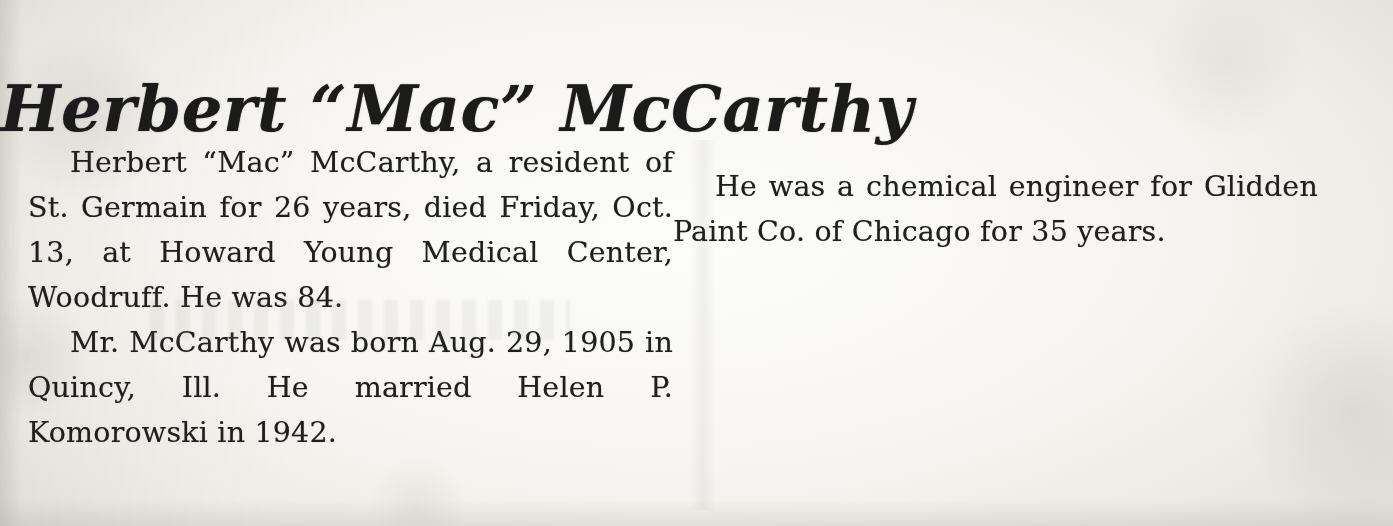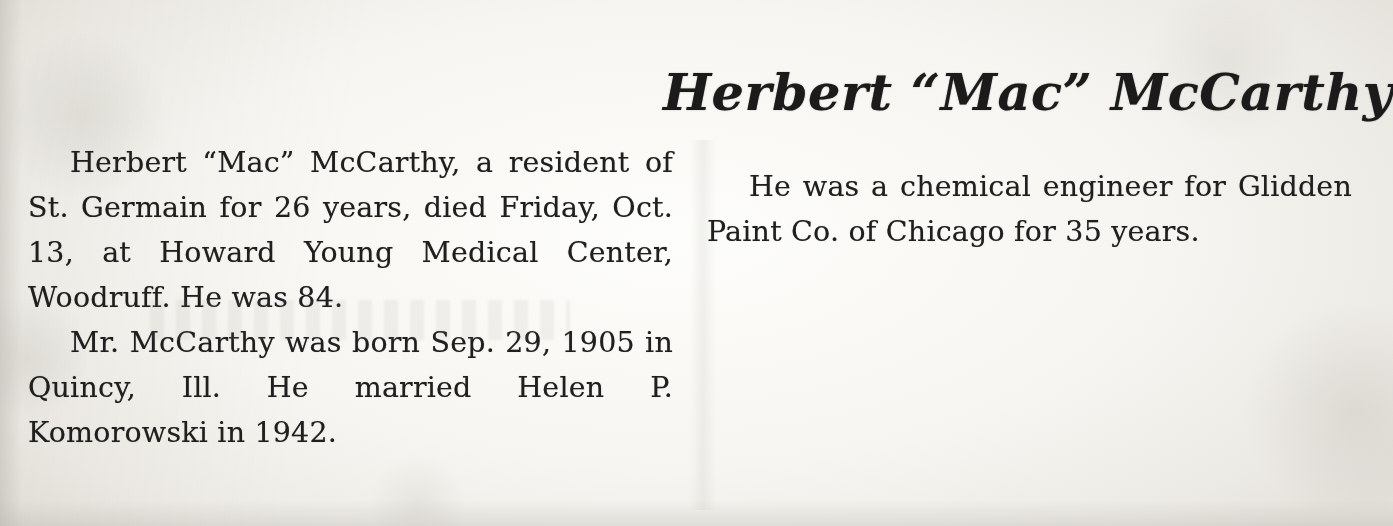--- a/index.html
+++ b/index.html
@@ -52,37 +52,36 @@
         rgba(150,148,142,0) 14px, rgba(150,148,142,0) 26px);
     filter: blur(1.2px);
     pointer-events: none;
   }
 
   #headline {
     position: absolute;
     top: 28px;
     left: 0;
     width: 1393px;
-    text-align: right;
+    text-align: left;
     font-family: "DejaVu Serif", "Liberation Serif", serif;
     font-style: italic;
     font-weight: bold;
-    font-size: 51px;
+    font-size: 64px;
     letter-spacing: 0.5px;
     color: #1b1b1b;
     text-shadow: 0 0 1.2px rgba(30,30,30,0.55);
   }
 
   #columns {
     position: absolute;
     top: 140px;
     left: 28px;
     width: 1340px;
     display: flex;
-    gap: 34px;
   }
 
   .column {
     width: 645px;
     font-family: "DejaVu Serif", "Liberation Serif", serif;
     font-size: 28.5px;
     line-height: 45px;
     color: #1f1f1f;
     text-align: justify;
     letter-spacing: 0.2px;
@@ -140,21 +139,21 @@
   <div id="bottom-edge"></div>
 
   <h1 id="headline">Herbert “Mac” McCarthy</h1>
 
   <div id="gutter"></div>
 
   <div id="columns">
 
     <div class="column col-left">
       <p>Herbert “Mac” McCarthy, a resident of St. Germain for 26 years, died Friday, Oct. 13, at Howard Young Medical Center, Woodruff. He was 84.</p>
-      <p>Mr. McCarthy was born Sep. 29, 1905 in Quincy, Ill. He married Helen P. Komorowski in 1942.</p>
+      <p>Mr. McCarthy was born Aug. 29, 1905 in Quincy, Ill. He married Helen P. Komorowski in 1942.</p>
     </div>
 
     <div class="column col-right">
       <p>He was a chemical engineer for Glidden Paint Co. of Chicago for 35 years.</p>
     </div>
 
   </div>
 </div>
 
 </body></html>

